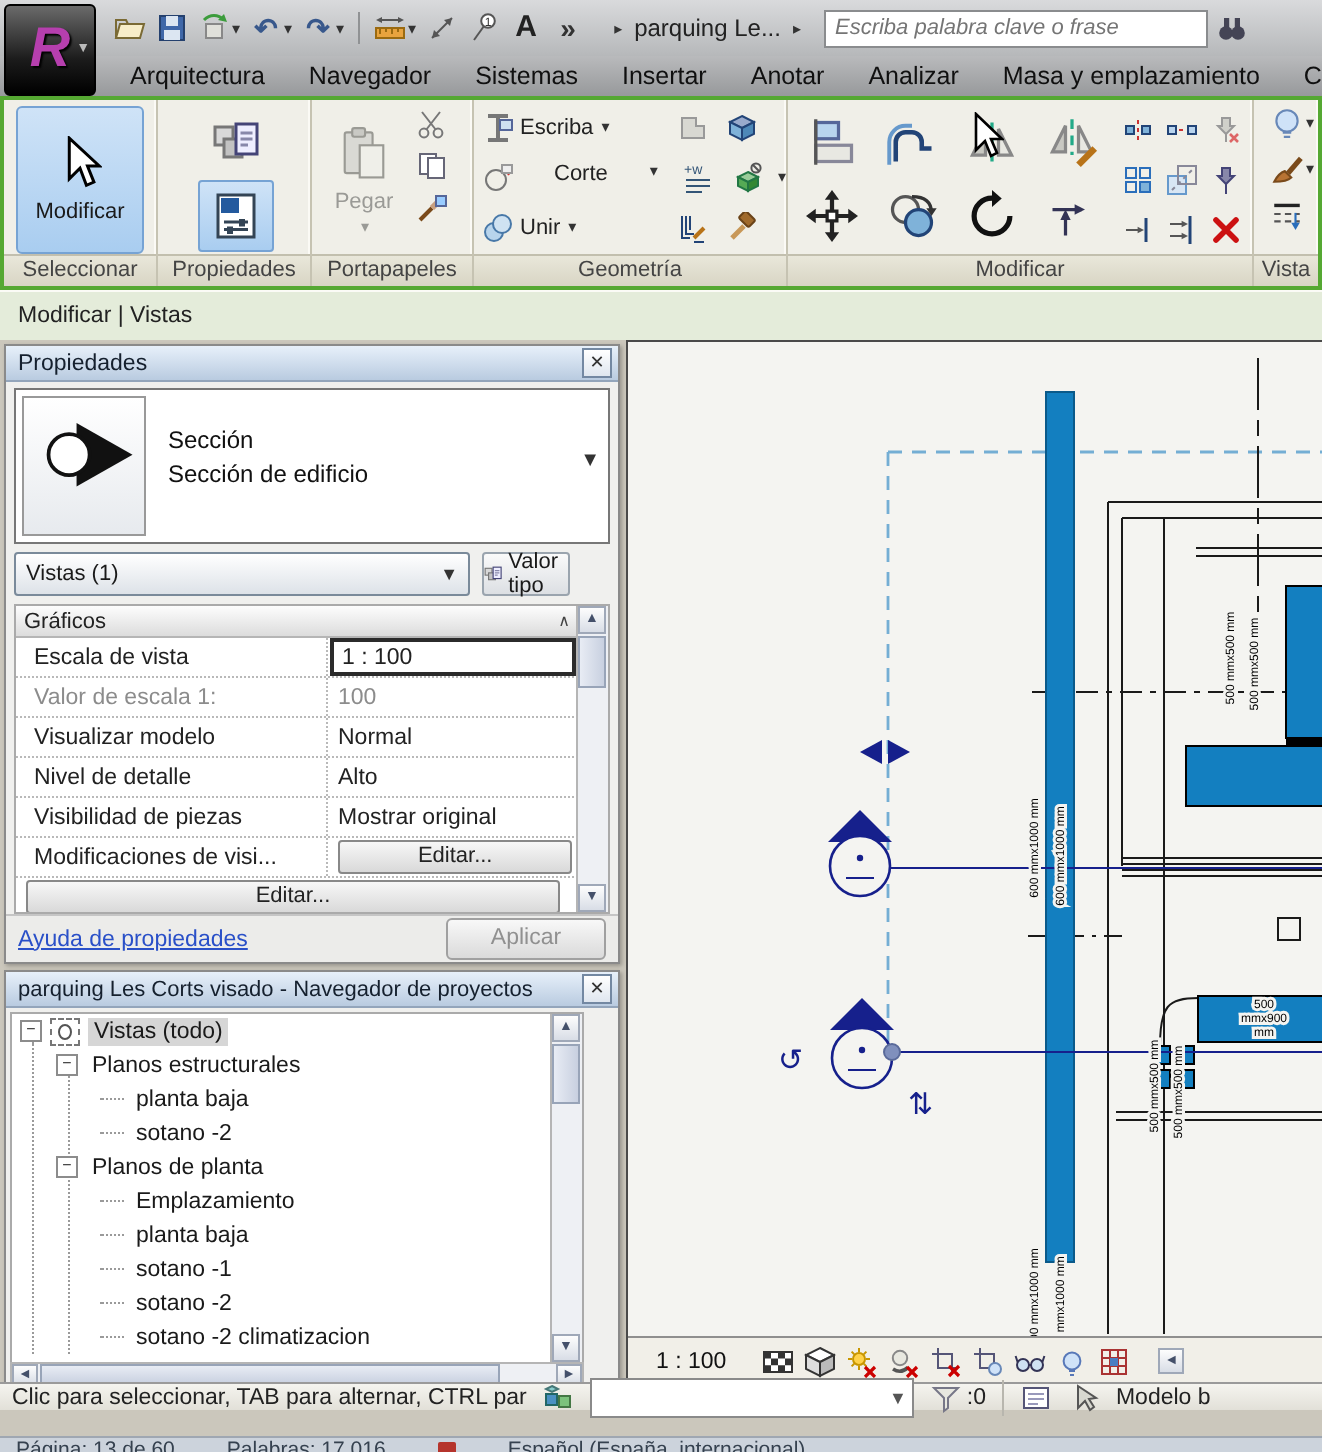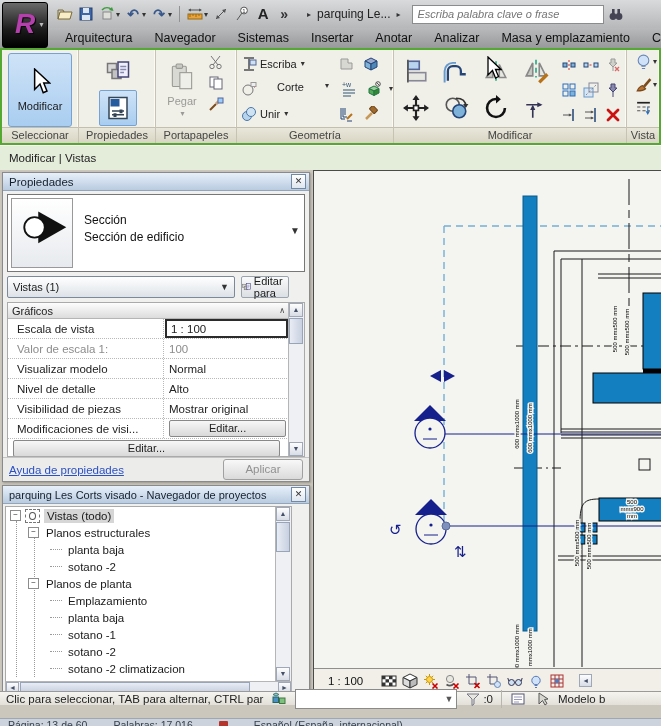--- a/index.html
+++ b/index.html
@@ -669,21 +669,21 @@
       </div>
       <div id="edittype">
         <span class="icn" style="width:14px;height:14px;">
             <svg viewBox="0 0 16 16">
               <rect x="1" y="3" width="6" height="6" fill="#d8d8d8" stroke="#777"></rect>
               <rect x="4" y="7" width="6" height="6" fill="#c2c2c2" stroke="#777"></rect>
               <rect x="8" y="2" width="7" height="10" fill="#eef" stroke="#447"></rect>
               <path d="M9.5 5h4 M9.5 7h4 M9.5 9h2.5" stroke="#88a"></path>
             </svg>
           </span>
-        <span>Editar para</span>
+        <span>Valor tipo</span>
       </div>
     </div>
     <div id="pgrid">
       <div id="pgridinner">
         <div class="sechdr">
           <span>Gráficos</span>
           <span class="sp"></span>
           <span style="font-size:8px;color:#444;">∧</span>
         </div>
         <div id="prows">

